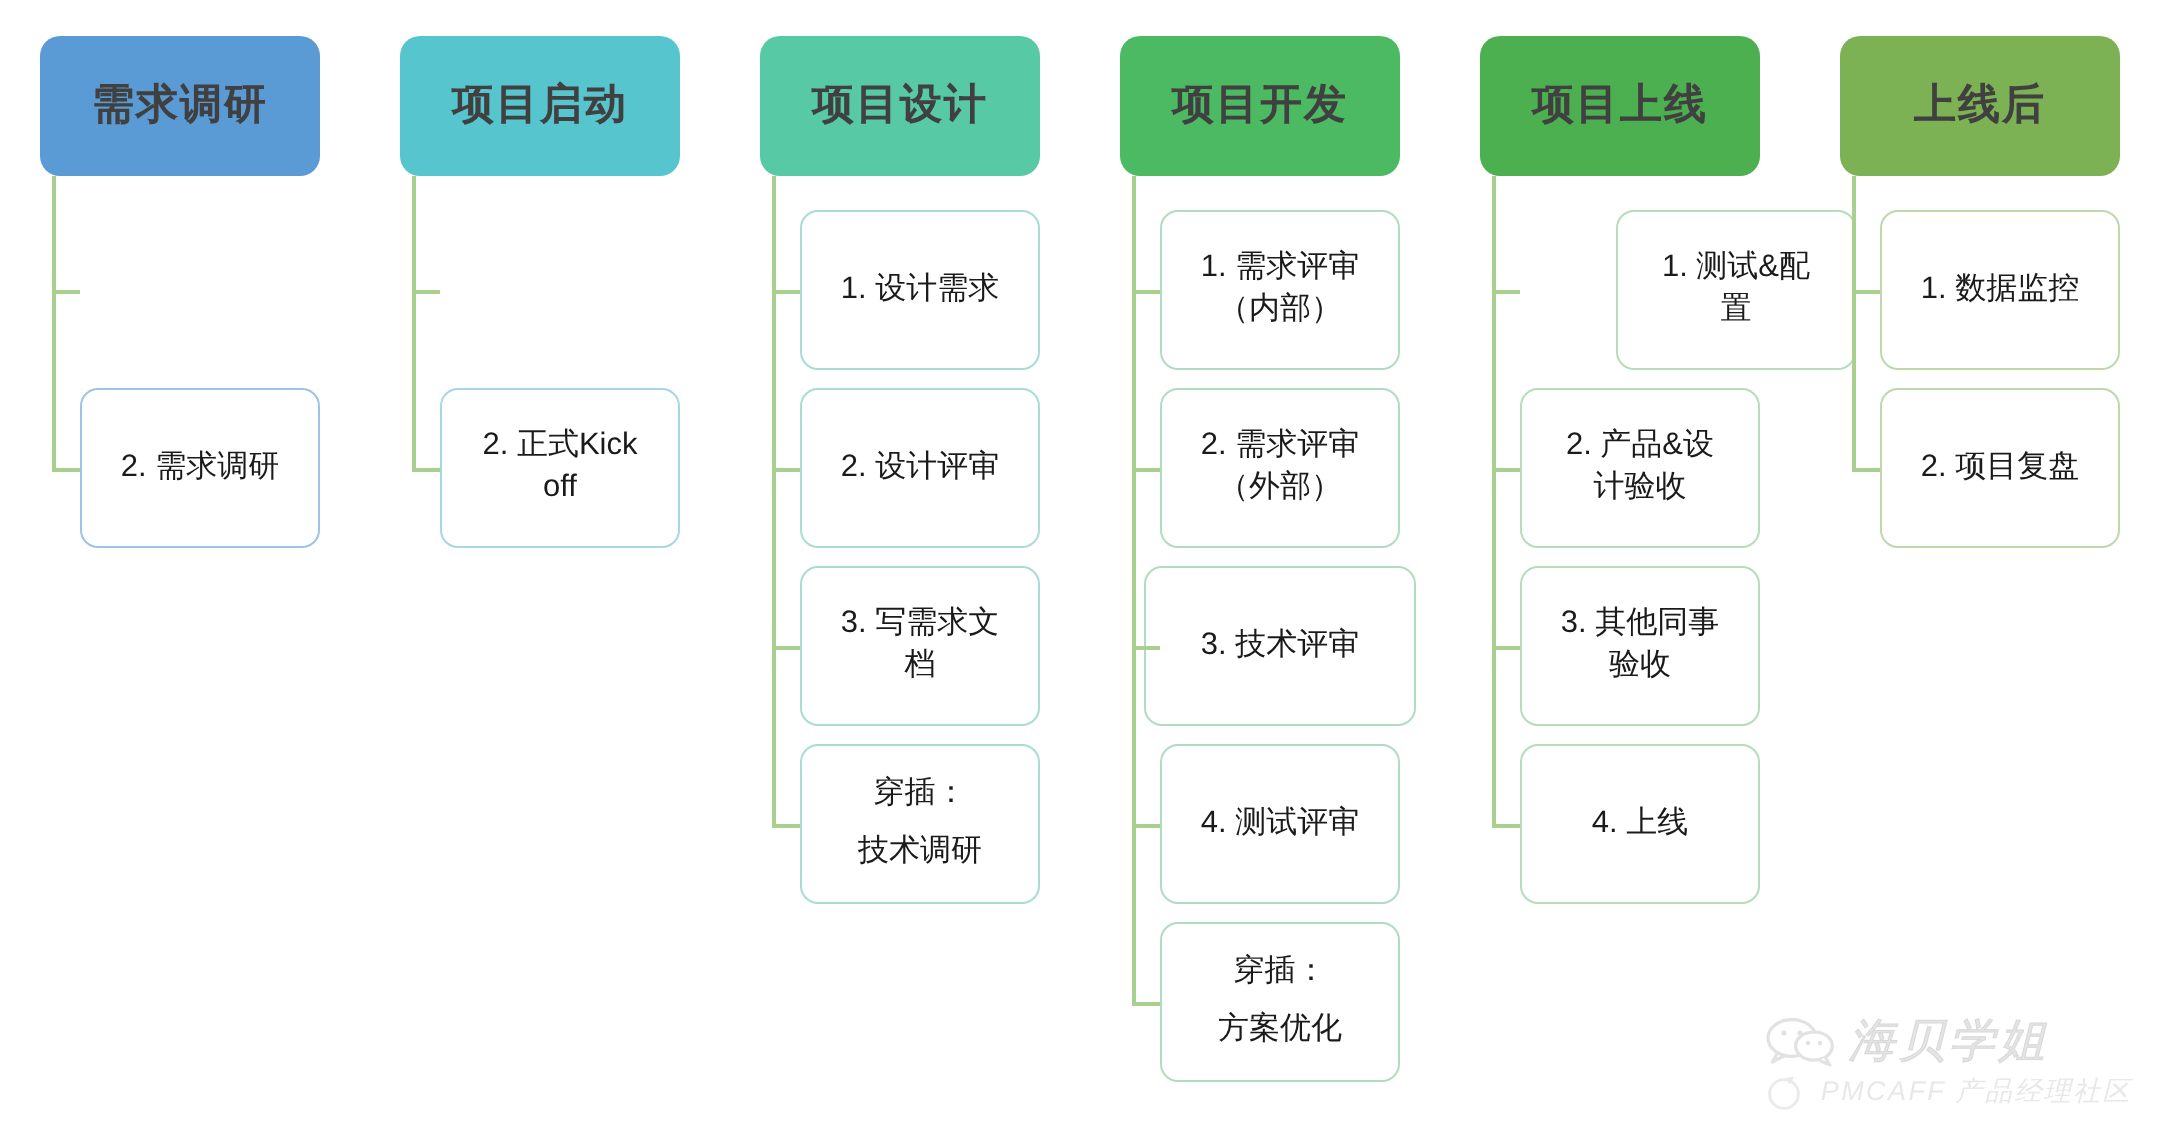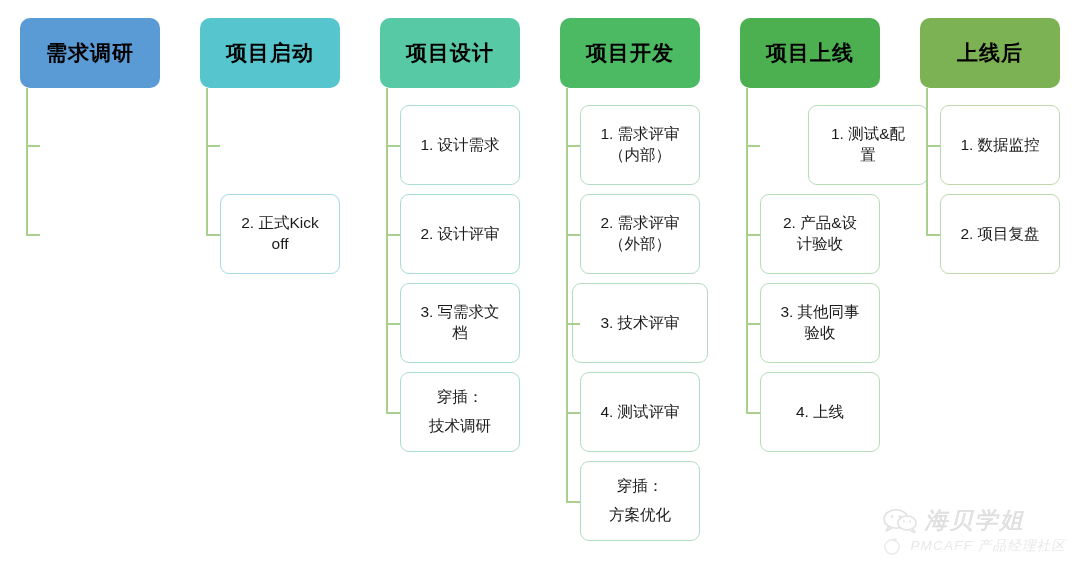--- a/index.html
+++ b/index.html
@@ -28,21 +28,21 @@
     top: 18px;
     width: 140px;
     height: 70px;
     border-radius: 10px;
     display: flex;
     align-items: center;
     justify-content: center;
     box-sizing: border-box;
   }
   .header-label {
-    color: #000000;
+    color: #404040;
     font-size: 21px;
     font-weight: bold;
     letter-spacing: 1px;
     line-height: 1.1;
     text-align: center;
     white-space: nowrap;
   }
   .node-box {
     position: absolute;
     border-radius: 9px;
@@ -116,20 +116,23 @@
 </head>
 <body>
 
 <div id="canvas">
   <div id="columns-root">
       <div class="column" style="left: 0px; width: 180px;">
         <div class="header-box" style="background: rgb(91, 155, 213);">
           <span class="header-label">需求调研</span>
         </div>
         <div class="branch" style="left: 26px; top: 145px; width: 14px; background: rgb(169, 208, 142);"></div>
+        <div class="node-box" style="left: 40px; top: 194px; width: 120px; height: 80px; border-color: rgb(157, 195, 230);">
+          <span class="node-label">2. 需求调研</span>
+        </div>
         <div class="branch" style="left: 26px; top: 234px; width: 14px; background: rgb(169, 208, 142);"></div>
         <div class="trunk" style="left: 26px; top: 88px; height: 146px; background: rgb(169, 208, 142);"></div>
       </div>
       <div class="column" style="left: 180px; width: 180px;">
         <div class="header-box" style="background: rgb(87, 197, 206);">
           <span class="header-label">项目启动</span>
         </div>
         <div class="branch" style="left: 26px; top: 145px; width: 14px; background: rgb(169, 208, 142);"></div>
         <div class="node-box" style="left: 40px; top: 194px; width: 120px; height: 80px; border-color: rgb(165, 215, 232);">
           <span class="node-label">2. 正式Kick<br>off</span>

